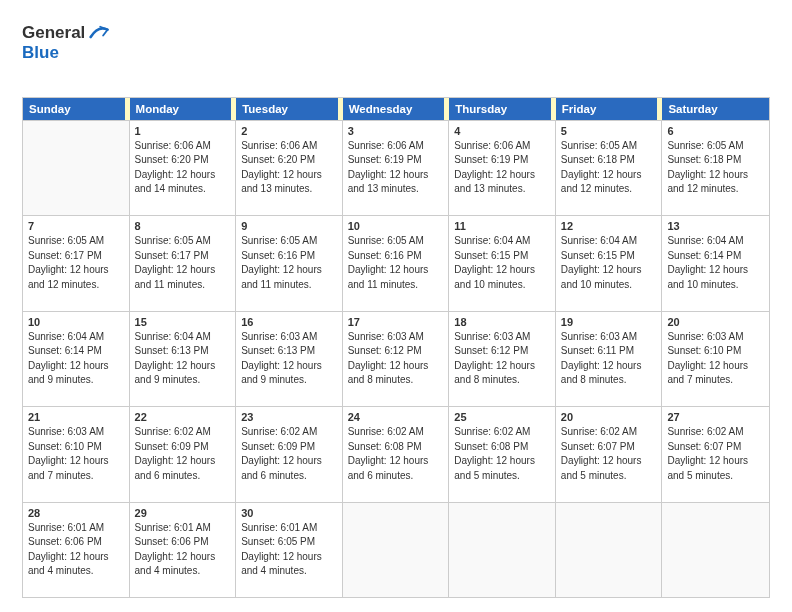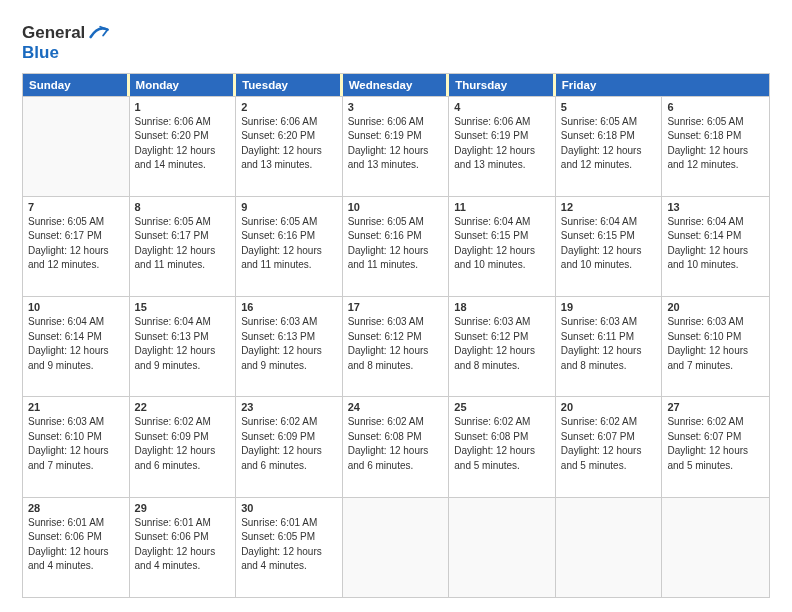--- a/index.html
+++ b/index.html
@@ -9,20 +9,21 @@
       font-family: Arial, sans-serif;
       background: #fff;
       overflow: hidden;
     }
     .page {
       width: 792px;
       height: 612px;
       padding: 18px 22px 14px 22px;
       display: flex;
       flex-direction: column;
+      gap: 24px;
     }
     .header {
       display: flex;
       justify-content: space-between;
       align-items: flex-start;
       margin-bottom: 10px;
     }
     .logo {
       display: flex;
       align-items: center;
@@ -64,21 +65,21 @@
       display: grid;
       grid-template-columns: repeat(7, 1fr);
       background: #2a6abf;
     }
     .cal-header-cell {
       color: #fff;
       font-size: 11.5px;
       font-weight: bold;
       padding: 5px 6px;
       text-align: left;
-      border-right: 3px solid #fef9c3;
+      border-right: 5px solid #fef9c3;
     }
     .cal-header-cell:last-child { border-right: none; }
     .cal-body {
       flex: 1;
       display: flex;
       flex-direction: column;
     }
     .cal-row {
       display: grid;
       grid-template-columns: repeat(7, 1fr);
@@ -132,20 +133,21 @@
   </div>
 
   <div class="calendar">
     <div class="cal-header" id="cal-header">
         <div class="cal-header-cell">Sunday</div>
         <div class="cal-header-cell">Monday</div>
         <div class="cal-header-cell">Tuesday</div>
         <div class="cal-header-cell">Wednesday</div>
         <div class="cal-header-cell">Thursday</div>
         <div class="cal-header-cell">Friday</div>
+        <div class="cal-header-cell">Saturday</div>
       </div>
     <div class="cal-body" id="cal-body">
         <div class="cal-row">
           <div class="cal-cell empty"></div>
           <div class="cal-cell">
             <span class="day-num">1</span>
             <div class="day-info" style="white-space: pre-line;">Sunrise: 6:06 AM
 Sunset: 6:20 PM
 Daylight: 12 hours
 and 14 minutes.</div>

